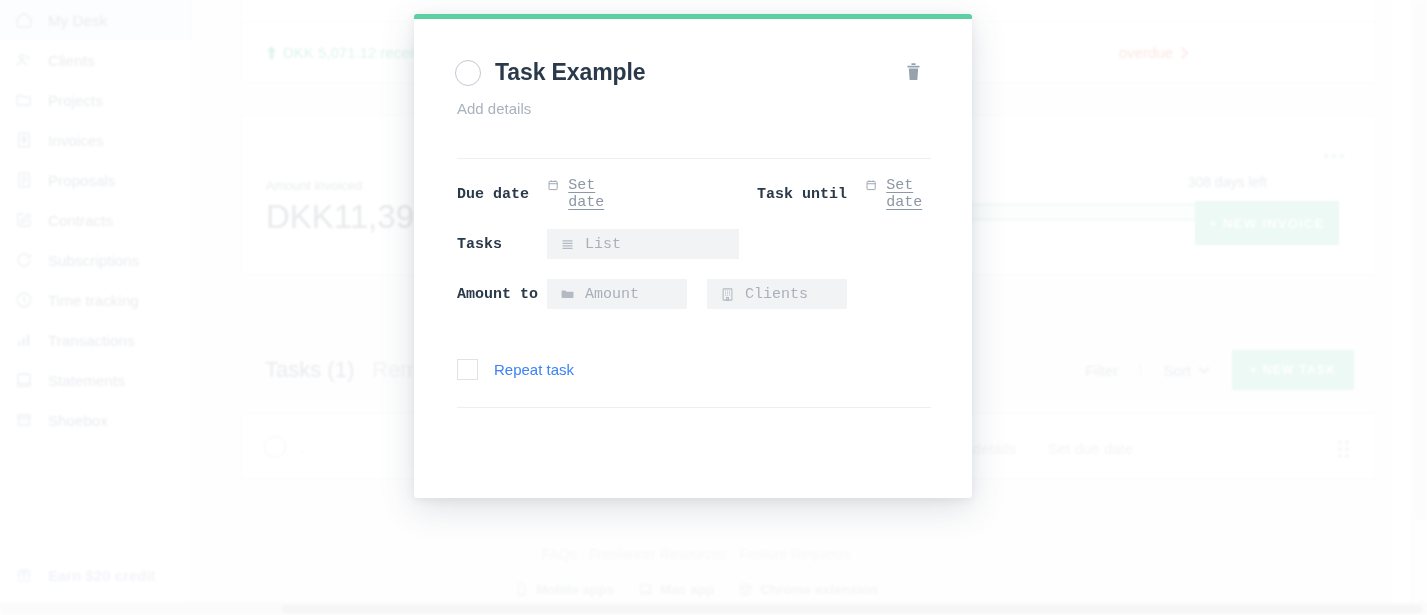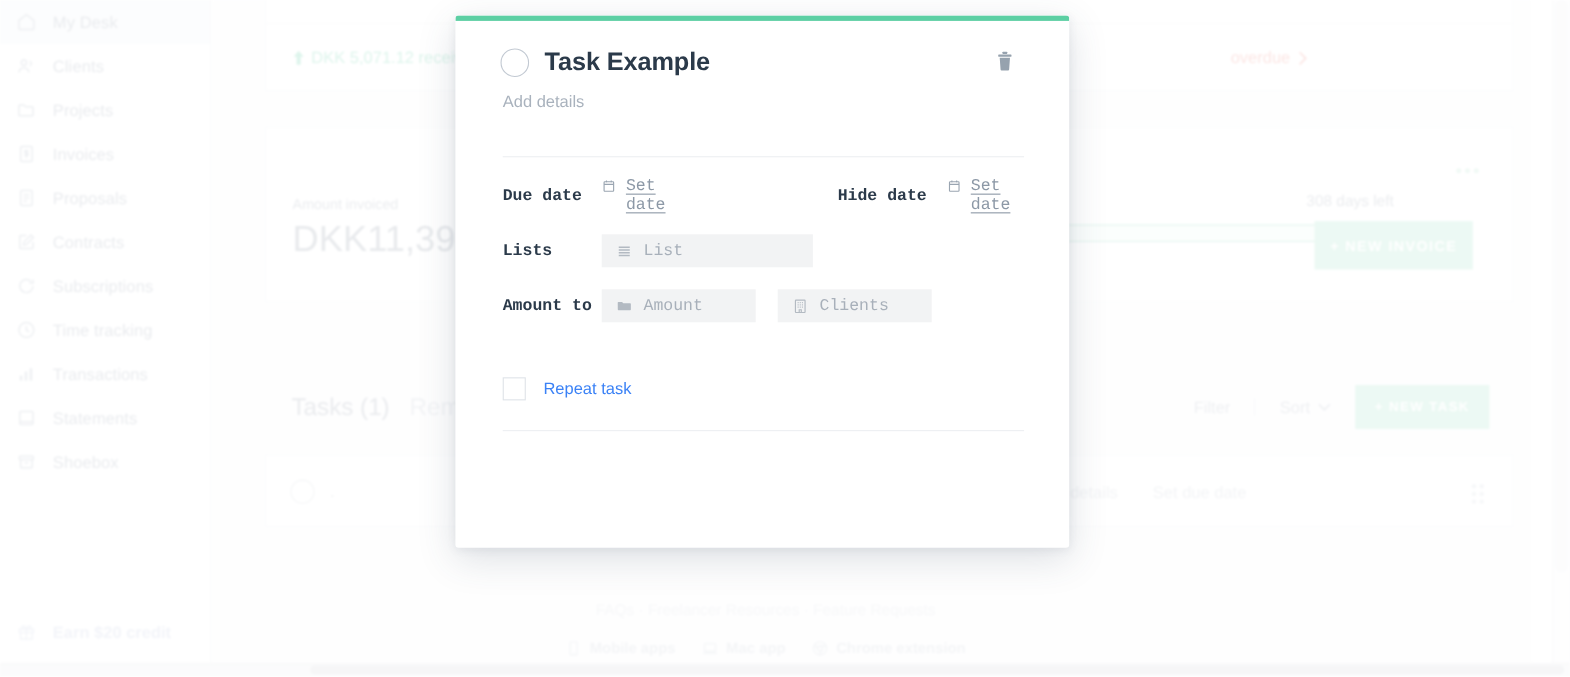--- a/index.html
+++ b/index.html
@@ -219,21 +219,21 @@
     left: 414px; top: 14px;
     width: 558px; height: 484px;
     background: #ffffff;
     border-radius: 3px;
     box-shadow: 0 10px 34px rgba(60,80,100,0.17), 0 2px 8px rgba(60,80,100,0.08);
     overflow: hidden;
     display: flex; flex-direction: column;
   }
   .modal-topbar { height: 5px; background: #5ccfa3; flex: 0 0 5px; }
 
-  .modal-body { padding: 0 27px; position: relative; flex: 1 1 auto; }
+  .modal-body { padding: 0 27px; position: relative; flex: 1 1 auto; margin-top: 16px; }
 
   .title-row {
     display: flex; align-items: center;
     padding: 24px 0 0 0;
     position: relative;
   }
   .task-toggle {
     width: 26px; height: 26px; border-radius: 50%;
     border: 1.7px solid #c2c9d2; flex: 0 0 26px;
     margin-left: 14px;
@@ -583,32 +583,32 @@
 
       <div class="field-row row-dates">
         <div class="field-label">Due date</div>
         <div class="date-pick">
           <svg viewBox="0 0 24 24" fill="none" stroke="currentColor" stroke-width="1.9">
               <rect x="4" y="5" width="16" height="16" rx="1.3"></rect>
               <path d="M4 9.5h16M8 3v3M16 3v3"></path>
             </svg>
           <span>Set date</span>
         </div>
-        <div class="field-label label-hide">Hide date</div>
+        <div class="field-label label-hide">Task until</div>
         <div class="date-pick" style="margin-left:18px">
           <svg viewBox="0 0 24 24" fill="none" stroke="currentColor" stroke-width="1.9">
               <rect x="4" y="5" width="16" height="16" rx="1.3"></rect>
               <path d="M4 9.5h16M8 3v3M16 3v3"></path>
             </svg>
           <span>Set date</span>
         </div>
       </div>
 
       <div class="field-row row-lists">
-        <div class="field-label">Lists</div>
+        <div class="field-label">Tasks</div>
         <div class="chip chip-list">
           <svg viewBox="0 0 24 24" fill="none" stroke="currentColor" stroke-width="2">
               <path d="M4 6h16M4 10h16M4 14h16M4 18h16"></path>
             </svg>
           <span>List</span>
         </div>
       </div>
 
       <div class="field-row row-assign">
         <div class="field-label">Amount to</div>

